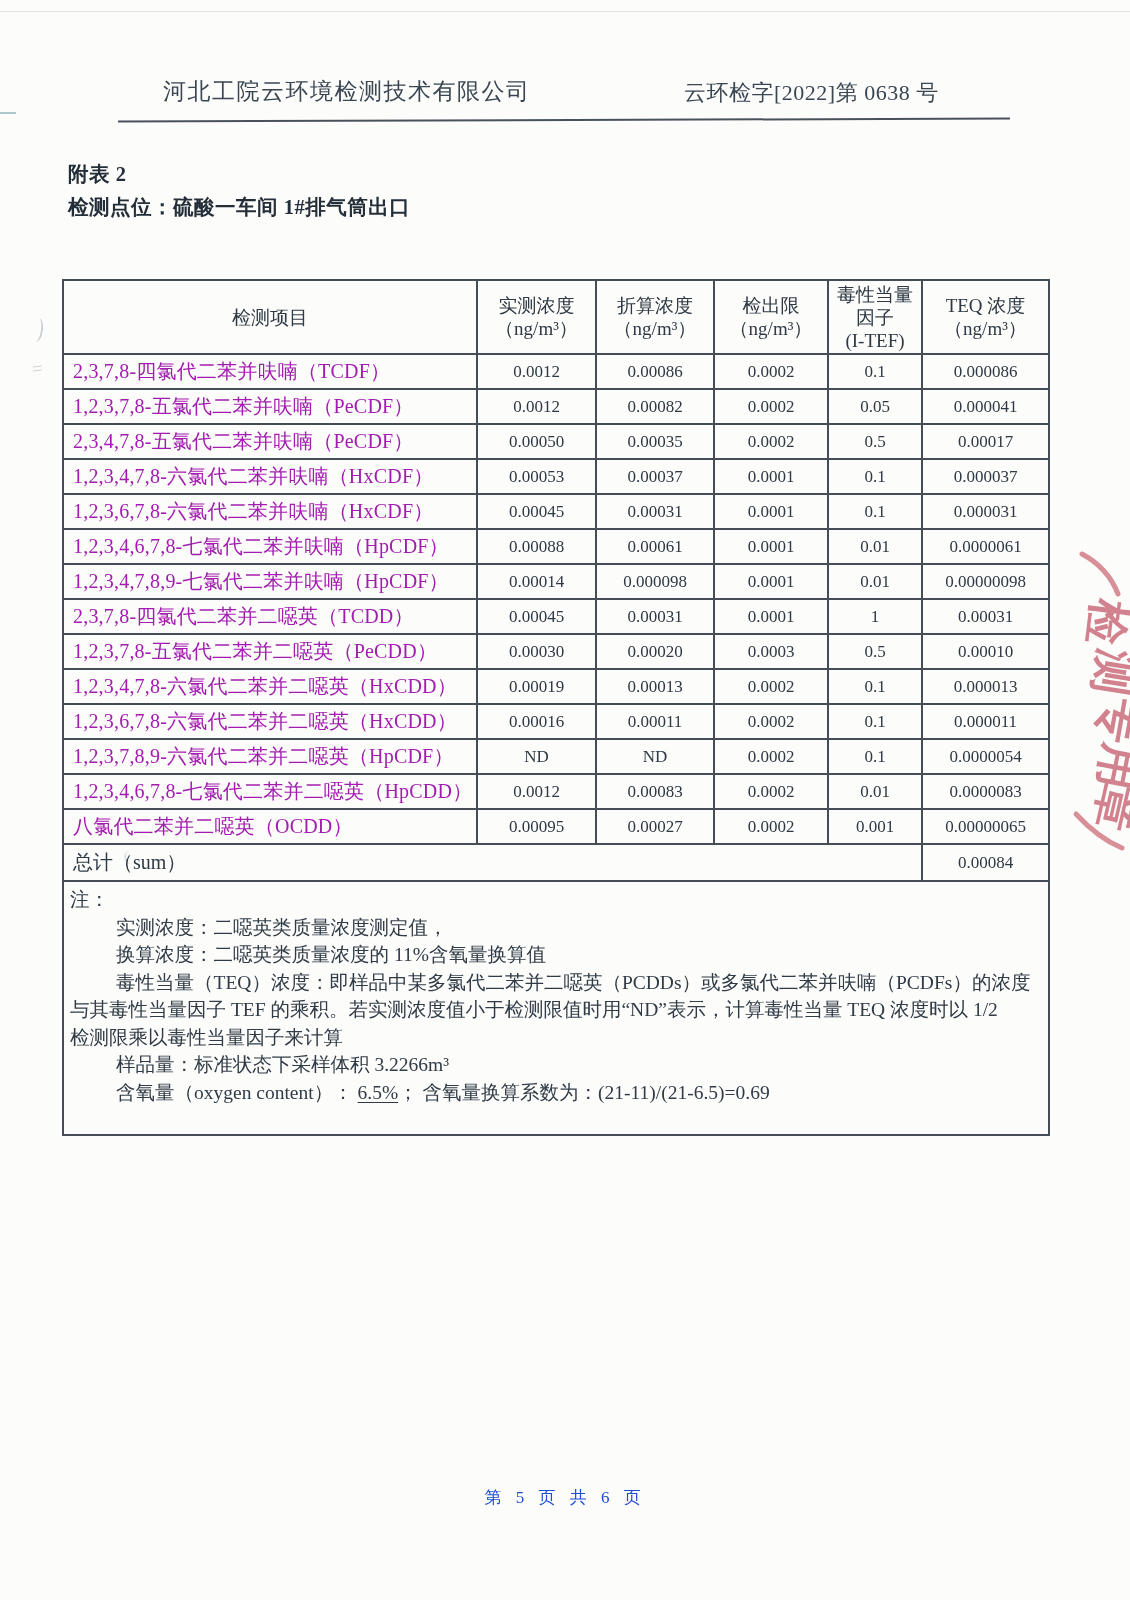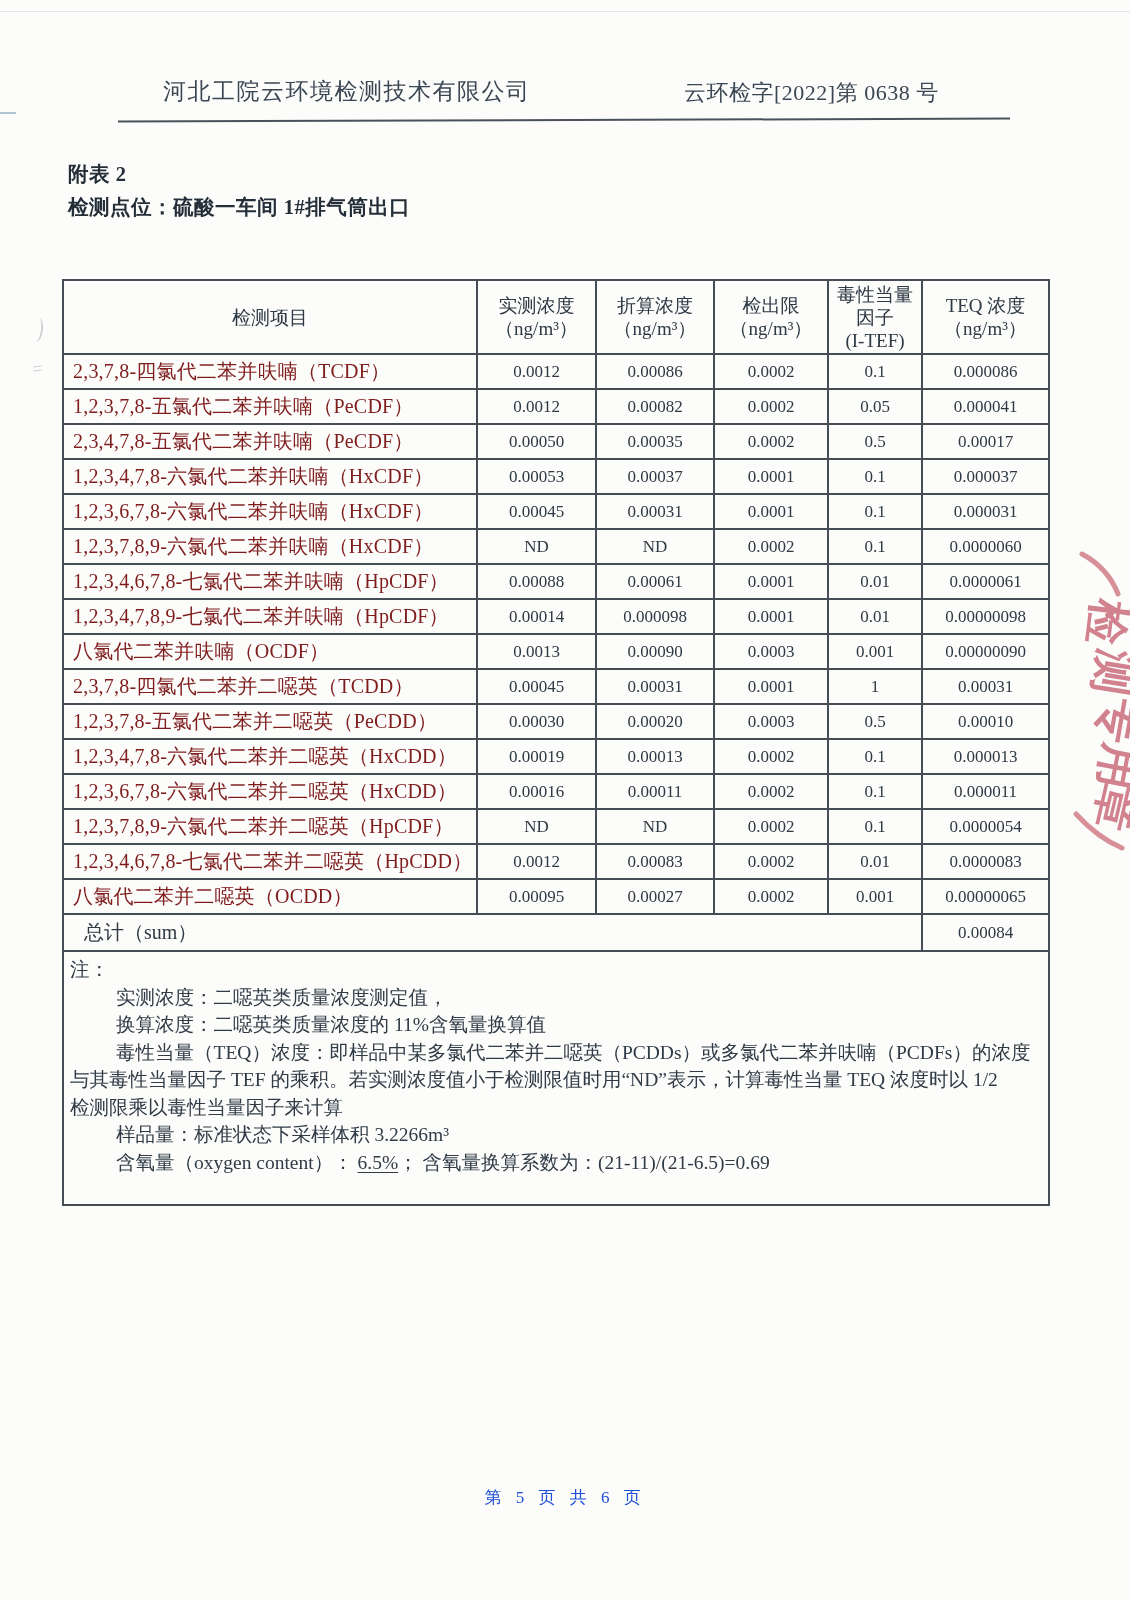--- a/index.html
+++ b/index.html
@@ -32,23 +32,23 @@
     position:absolute;left:62px;top:279px;width:986px;
     border-collapse:collapse;table-layout:fixed;
   }
   table.results th,table.results td{
     border:2px solid #454e57;overflow:hidden;
   }
   table.results thead th{
     height:72px;font-weight:normal;font-size:19px;line-height:23px;
     text-align:center;vertical-align:middle;color:#2e3944;padding:0;
   }
-  td.item{font-size:20px;padding:0 4px 0 9px;height:33px;color:#7f1d1d;letter-spacing:.2px;white-space:nowrap;}
+  td.item{font-size:20px;padding:0 4px 0 9px;height:33px;color:#a21caf;letter-spacing:.2px;white-space:nowrap;}
   td.num{text-align:center;font-size:17px;height:33px;color:#2e3943;padding:0;}
-  td.total-label{font-size:20px;padding-left:20px;height:33px;color:#2f3a45;}
+  td.total-label{font-size:20px;padding-left:9px;height:33px;color:#2f3a45;}
 
   
   td.notes{height:248px;vertical-align:top;padding:4px 10px 0 6px;font-size:19.5px;line-height:27.5px;color:#303b46;}
   .nline{white-space:nowrap;}
   .ind{padding-left:46px;}
   .ul{text-decoration:underline;text-underline-offset:3px;}
 
   
   .pageno{left:50%;top:1486px;transform:translateX(-50%);font-size:17px;letter-spacing:5px;color:#1d4ed8;}
 
@@ -128,50 +128,34 @@
       </tr>
     <tr>
         <td class="item">1,2,3,6,7,8-六氯代二苯并呋喃（HxCDF）</td>
         <td class="num">0.00045</td>
         <td class="num">0.00031</td>
         <td class="num">0.0001</td>
         <td class="num">0.1</td>
         <td class="num">0.000031</td>
       </tr>
     <tr>
-        <td class="item">1,2,3,7,8,9-六氯代二苯并呋喃（HxCDF）</td>
-        <td class="num">ND</td>
-        <td class="num">ND</td>
-        <td class="num">0.0002</td>
-        <td class="num">0.1</td>
-        <td class="num">0.0000060</td>
-      </tr>
-    <tr>
         <td class="item">1,2,3,4,6,7,8-七氯代二苯并呋喃（HpCDF）</td>
         <td class="num">0.00088</td>
         <td class="num">0.00061</td>
         <td class="num">0.0001</td>
         <td class="num">0.01</td>
         <td class="num">0.0000061</td>
       </tr>
     <tr>
         <td class="item">1,2,3,4,7,8,9-七氯代二苯并呋喃（HpCDF）</td>
         <td class="num">0.00014</td>
         <td class="num">0.000098</td>
         <td class="num">0.0001</td>
         <td class="num">0.01</td>
         <td class="num">0.00000098</td>
-      </tr>
-    <tr>
-        <td class="item">八氯代二苯并呋喃（OCDF）</td>
-        <td class="num">0.0013</td>
-        <td class="num">0.00090</td>
-        <td class="num">0.0003</td>
-        <td class="num">0.001</td>
-        <td class="num">0.00000090</td>
       </tr>
     <tr>
         <td class="item">2,3,7,8-四氯代二苯并二噁英（TCDD）</td>
         <td class="num">0.00045</td>
         <td class="num">0.00031</td>
         <td class="num">0.0001</td>
         <td class="num">1</td>
         <td class="num">0.00031</td>
       </tr>
     <tr>

